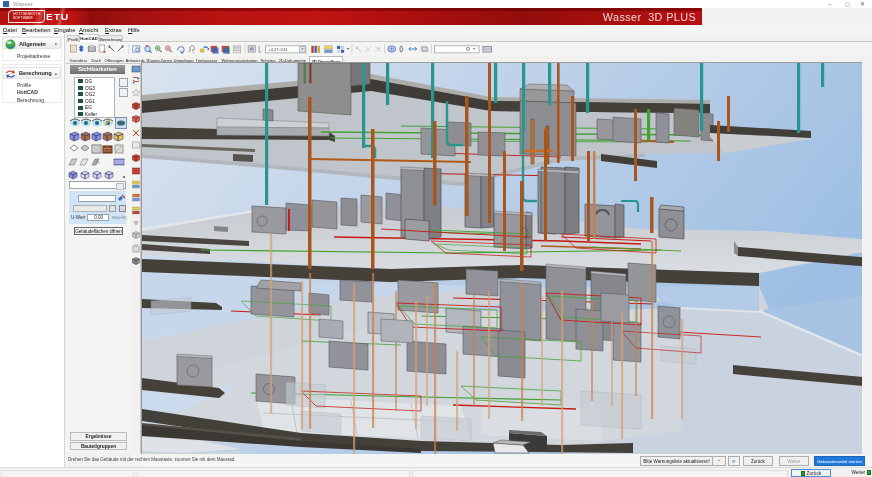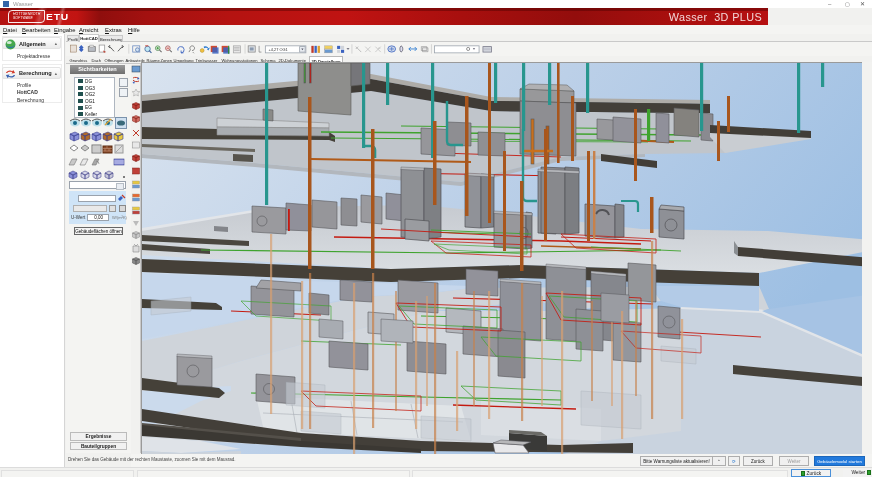--- a/index.html
+++ b/index.html
@@ -1,21 +1,21 @@
 <!DOCTYPE html>
 <html><head><meta charset="utf-8">
 <style>
 *{margin:0;padding:0;box-sizing:border-box}
 html,body{width:872px;height:477px;overflow:hidden;font-family:"Liberation Sans",sans-serif;background:#f1f1ef;position:relative}
 .abs{position:absolute}
 #titlebar{left:0;top:0;width:872px;height:8px;background:#ffffff}
 #titlebar .ticon{left:3px;top:1px;width:6px;height:6px;background:#3465a8}
 #titlebar .ttext{left:13px;top:0px;font-size:6px;color:#999;line-height:9px}
 .winbtn{top:0;font-size:6px;color:#555;line-height:8px}
-#banner{left:0;top:8px;width:768px;height:17px;background:linear-gradient(90deg,#b31311 0%,#c41614 7%,#c21412 10%,#8f0e0d 13%,#a31110 19%,#b51311 30%,#c01312 45%,#a80f0e 60%,#930d0c 75%,#a90f0e 88%,#b61011 100%);overflow:hidden}
+#banner{left:0;top:8px;width:702px;height:17px;background:linear-gradient(90deg,#b31311 0%,#c41614 7%,#c21412 10%,#8f0e0d 13%,#a31110 19%,#b51311 30%,#c01312 45%,#a80f0e 60%,#930d0c 75%,#a90f0e 88%,#b61011 100%);overflow:hidden}
 #banner:before{content:"";position:absolute;left:0;top:0;width:872px;height:2.5px;background:rgba(70,0,0,.4)}
 #hglogo{left:7.5px;top:2px;width:37px;height:12.5px;border:1px solid rgba(255,255,255,.92);border-radius:4px 0 4px 0;color:#fff;font-size:3.4px;line-height:3.7px;padding:2.3px 0 0 4.5px;font-style:italic;letter-spacing:.1px}
 #etu{left:46px;top:3.5px;color:#fff;font-size:9.5px;font-weight:bold;letter-spacing:.8px;line-height:10px;transform:scaleX(1.08);transform-origin:left}
 #w3d{right:6px;top:2px;color:#f3d8d8;font-size:10.8px;line-height:15px;letter-spacing:.4px}
 #menubar{left:0;top:25px;width:872px;height:9px;background:#f4f4f2;font-size:5.9px;color:#111}
 #menubar span{position:absolute;top:0;line-height:10px}
 #sidebar{left:0;top:34px;width:65px;height:433px;background:#fff;border-right:1px solid #d5d5d5}
 .grphead{position:absolute;left:2px;width:59px;height:12px;background:linear-gradient(#fefefe,#ebebeb);border:1px solid #e3e3e3;border-radius:2px}
 .grphead .gtxt{position:absolute;left:16px;top:2.5px;font-size:5.6px;font-weight:bold;color:#222}
 .grphead .chev{position:absolute;right:3px;top:3px;font-size:4.5px;color:#666}

